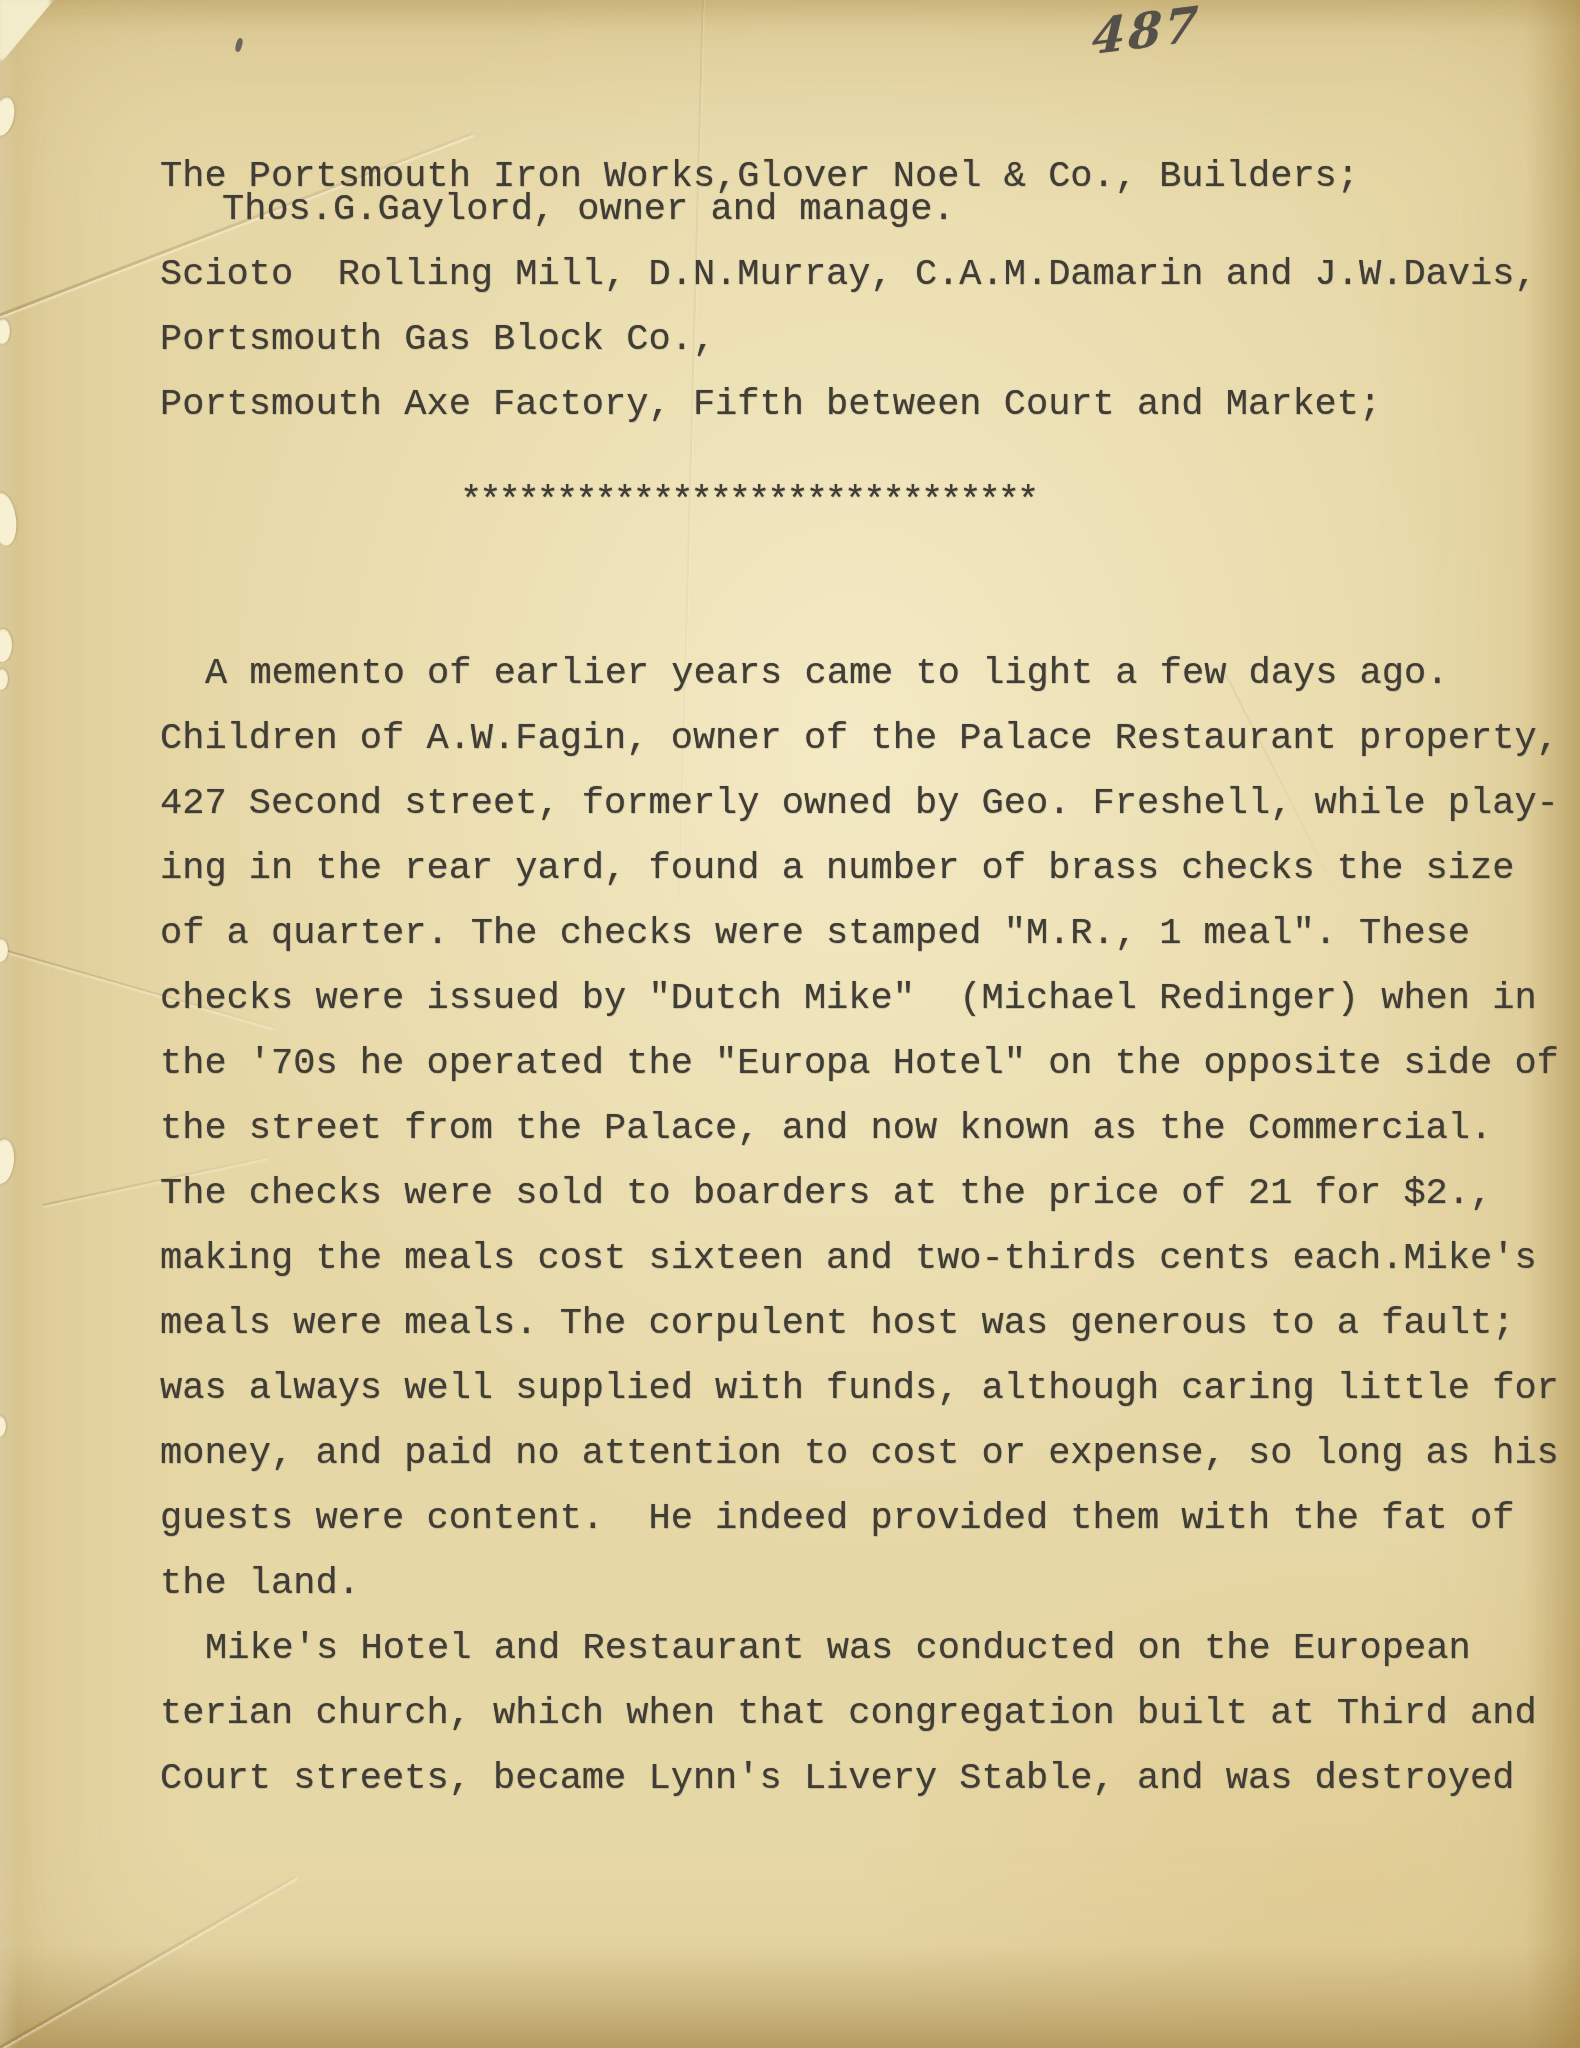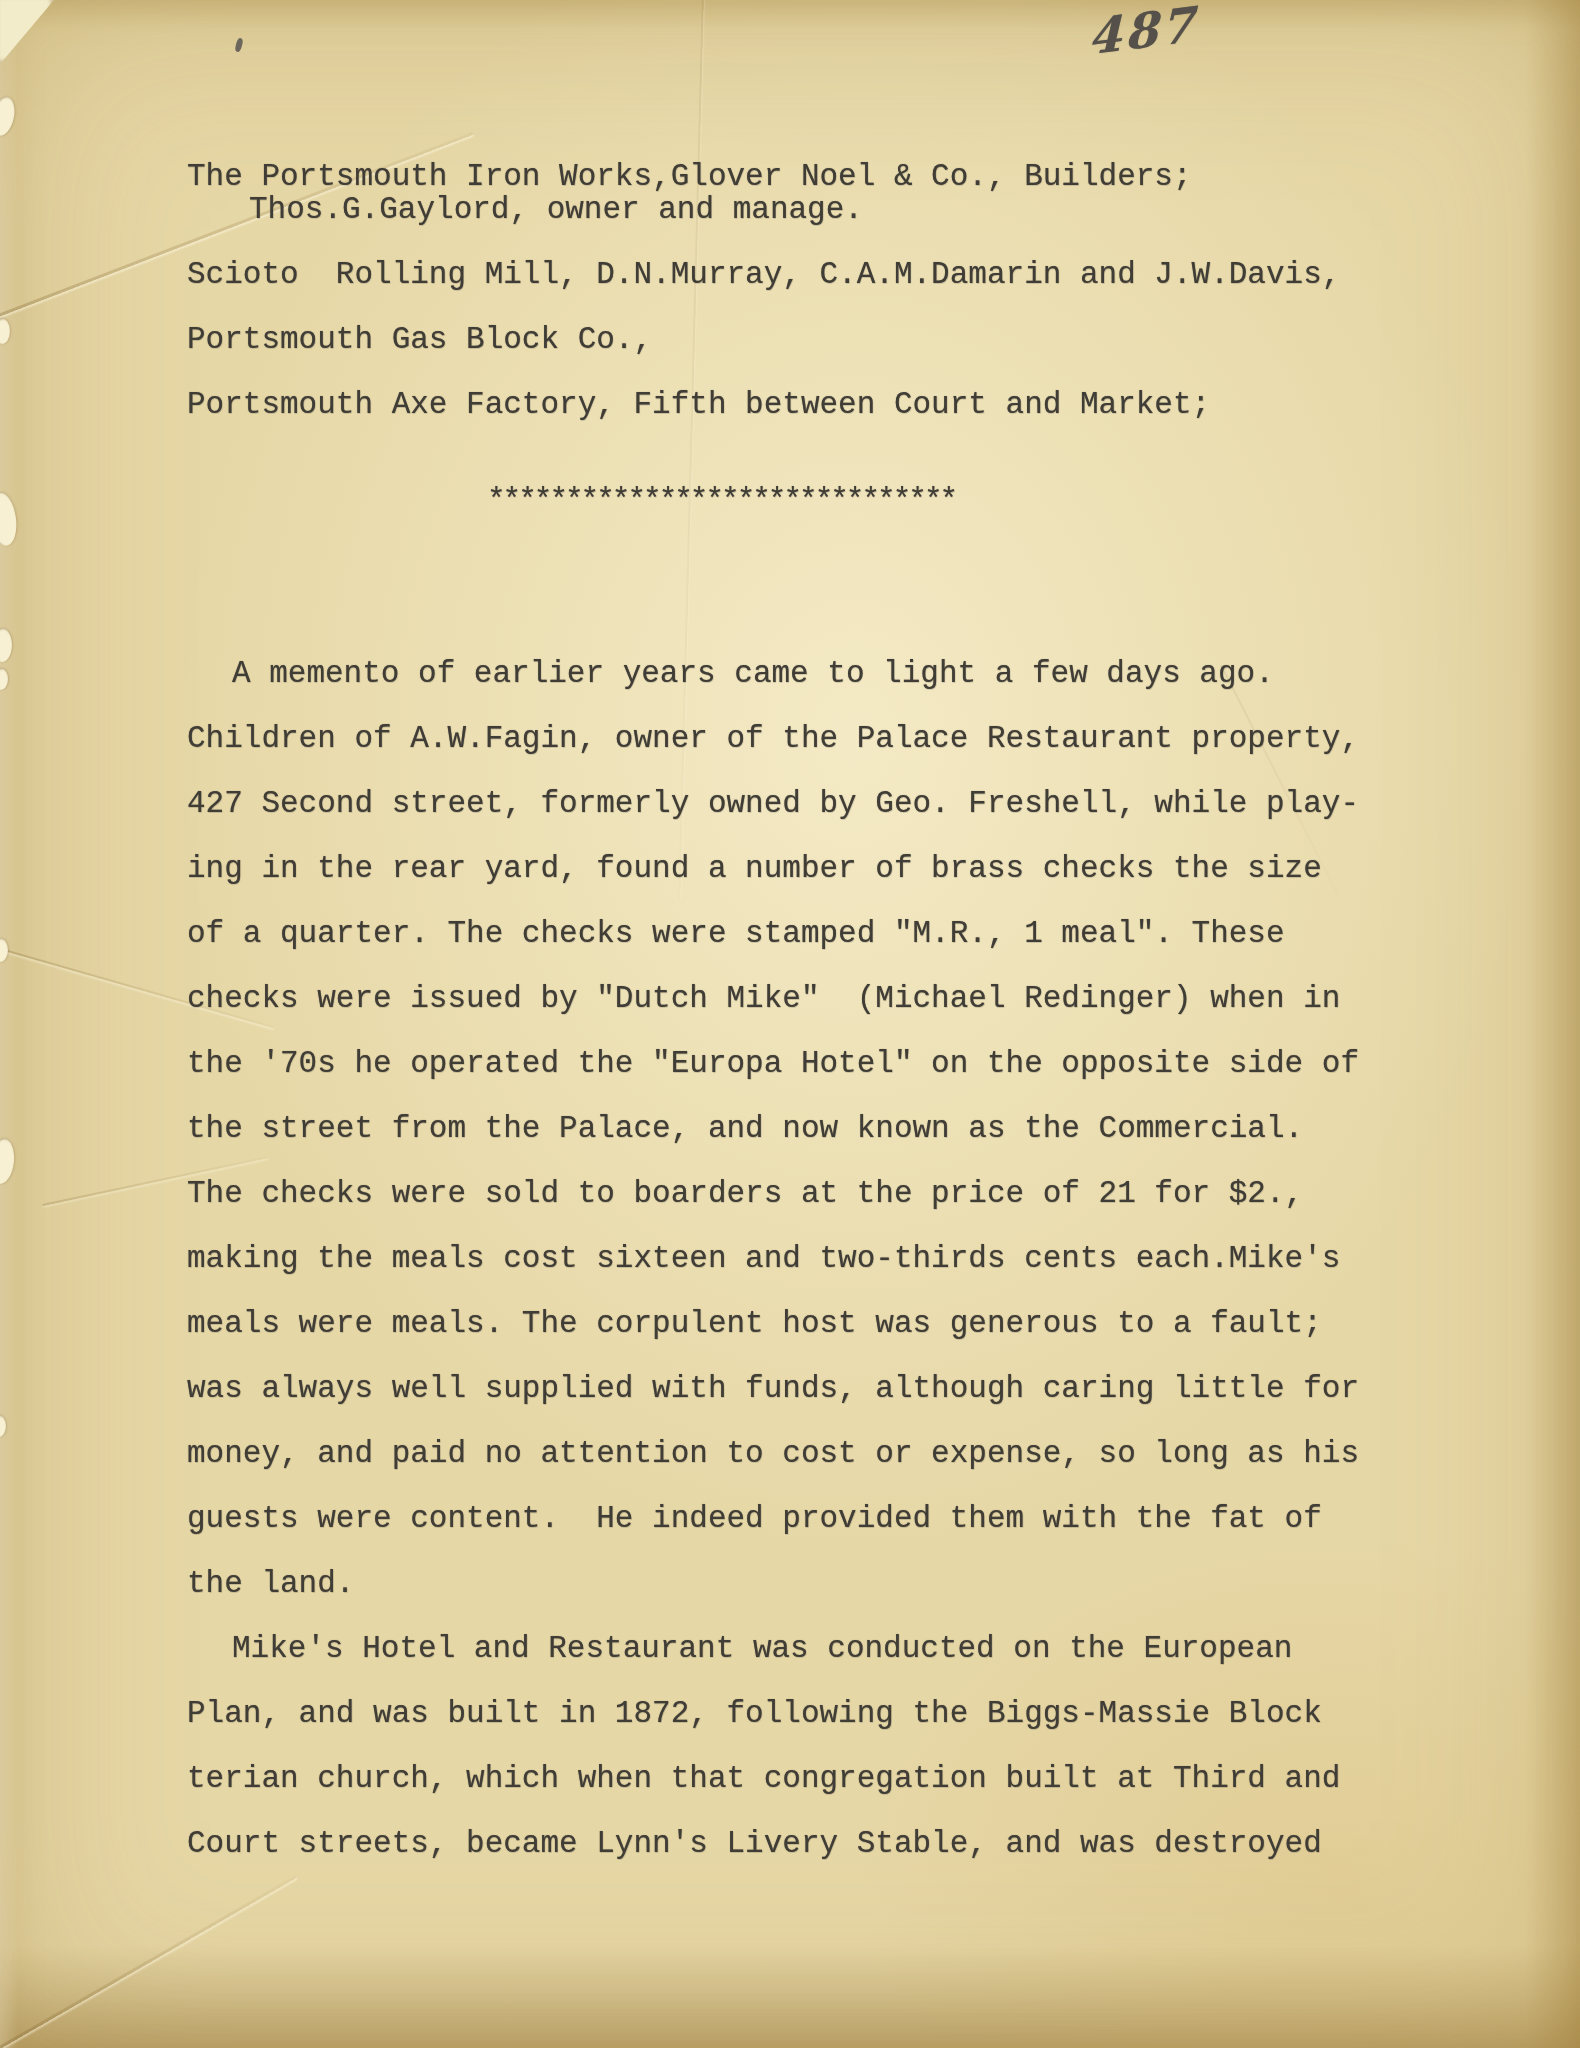--- a/index.html
+++ b/index.html
@@ -47,22 +47,22 @@
     position:absolute;left:1092px;top:2px;
     font-family:"DejaVu Serif", serif;
     font-style:italic;font-weight:bold;
     font-size:48px;color:#55514a;
     letter-spacing:3px;
     transform:rotate(-7deg) skewX(-10deg);
     text-shadow:0 0 1px rgba(85,81,74,0.6);
   }
   
   .content{
-    position:absolute;left:187px;top:160px;width:1300px;
-    font-size:31px;color:#403d36;
+    position:absolute;left:160px;top:160px;width:1300px;
+    font-size:37px;color:#403d36;
     text-shadow:0 0 1px rgba(64,61,54,0.55), 0.6px 0.8px 0 rgba(64,61,54,0.15);
   }
   .line{white-space:pre;}
   .list-entry{margin-bottom:32px;}
   .list-entry .line{line-height:33px;}
   .list-entry .hang{padding-left:62px;}
   .separator{margin-top:60px;line-height:40px;padding-left:300px;letter-spacing:-3px;white-space:pre;}
   .para .line{line-height:65px;font-family:Liberation Mono, monospace;}
   .para-1{margin-top:120px;}
   .para .first{padding-left:45px;}
@@ -124,19 +124,18 @@
       <div class="line">making the meals cost sixteen and two-thirds cents each.Mike's</div>
       <div class="line">meals were meals. The corpulent host was generous to a fault;</div>
       <div class="line">was always well supplied with funds, although caring little for</div>
       <div class="line">money, and paid no attention to cost or expense, so long as his</div>
       <div class="line">guests were content.  He indeed provided them with the fat of</div>
       <div class="line">the land.</div>
     </div>
 
     <div class="para">
       <div class="line first">Mike's Hotel and Restaurant was conducted on the European</div>
-      <div class="line">Plan, and was built in 1872, following the Biggs-Massie Block</div>
       <div class="line">terian church, which when that congregation built at Third and</div>
       <div class="line">Court streets, became Lynn's Livery Stable, and was destroyed</div>
     </div>
 
   </div>
 </div>
 
 </body></html>

